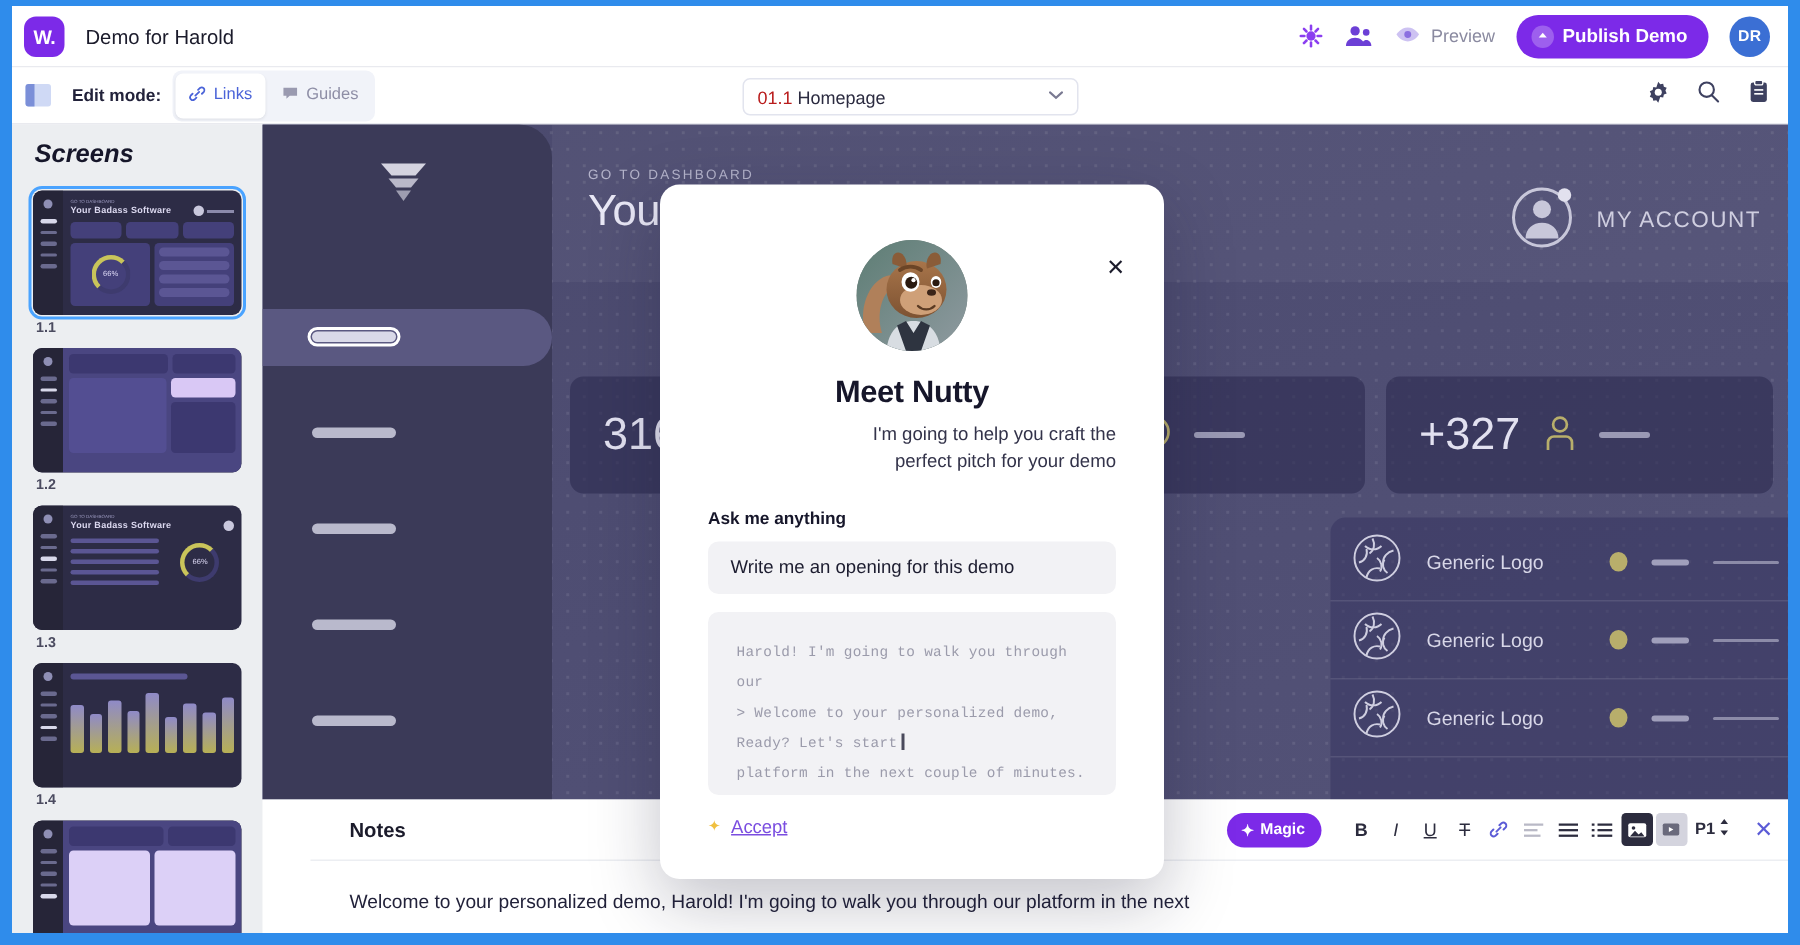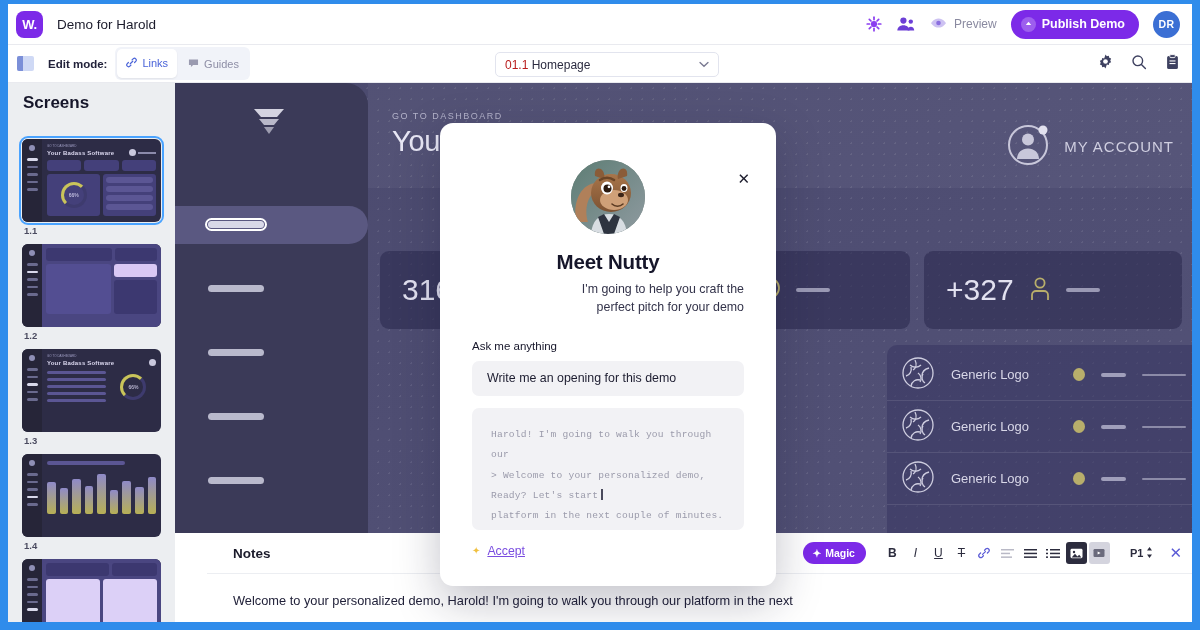--- a/index.html
+++ b/index.html
@@ -124,21 +124,22 @@
   
   .screens-panel {
     position: absolute; left: 0; top: 0;
     width: 167px; height: 539px;
     background: #eceef1;
     padding: 10px 0 0 0;
     overflow: hidden;
   }
   .screens-title {
     font-size: 17px; font-weight: 700; color: #16162a;
-    margin: 0 0 26px 15px;
+    margin: 0 0 14px 15px;
+    font-style: italic;
   }
   .thumb-wrap { margin: 0 0 8px 14px; }
   .thumb {
     width: 139px; height: 83px; border-radius: 6px;
     background: #2d2c46; overflow: hidden; position: relative;
     display: flex; cursor: pointer;
   }
   .thumb.selected { outline: 2px solid #4aa3ff; outline-offset: 1px; }
   .thumb-label { font-size: 9.5px; color: #4b4b60; margin: 3px 0 0 2px; font-weight:600;}
   .t-nav { width: 20px; background: #262538; padding: 6px 0 0 0; }
@@ -244,21 +245,21 @@
     font-size: 10.5px; font-weight: 600; padding: 5px 11px 5px 9px;
     cursor: pointer; margin-right: 14px; white-space:nowrap;
   }
   .tool {
     width: 21px; height: 22px; display:flex; align-items:center; justify-content:center;
     color: #2c2c3e; font-size: 12px; cursor: pointer; border-radius: 3px;
   }
   .tool.muted { color: #b9b9c6; }
   .tool.boxed { background:#2c2c3e; color:#fff; }
   .tool.boxed2 { background:#d4d4de; color:#6a6a7c; }
-  .p1 { display:flex; align-items:center; gap:3px; font-size:11px; font-weight:600; color:#2c2c3e; margin-left:18px; cursor:pointer;}
+  .p1 { display:flex; align-items:center; gap:3px; font-size:11px; font-weight:600; color:#2c2c3e; margin-left:3px; cursor:pointer;}
   .close-x { color:#5b5bd6; font-size:15px; margin-left: 14px; cursor:pointer;}
   .notes-body { padding: 18px 26px 0 26px; }
   .notes-body p { font-size: 12.8px; color: #22223a; line-height: 1.45; }
 
   
   .modal-layer { position:absolute; inset:0; }
   .modal {
     position: absolute; left: 432px; top: 119px;
     width: 336px; height: 463px;
     background: #fff; border-radius: 13px;
@@ -275,21 +276,21 @@
     background: #6e7d78;
   }
   .modal-h {
     text-align: center; font-size: 20.5px; font-weight: 700;
     color: #16162a; margin-top: 16px; letter-spacing:-.2px;
   }
   .modal-sub {
     text-align: right; font-size: 12.4px; color: #33334a;
     line-height: 1.45; margin-top: 7px;
   }
-  .ask-label { font-size: 11.5px; font-weight: 400; color: #16162a; margin-top: 23px; }
+  .ask-label { font-size: 11.5px; font-weight: 700; color: #16162a; margin-top: 23px; }
   .ask-input {
     margin-top: 9px; height: 35px; border-radius: 7px;
     background: #f2f2f5; display: flex; align-items: center;
     padding: 0 15px; font-size: 12.4px; color: #1d1d30; font-weight:500;
     cursor: text;
   }
   .response {
     margin-top: 12px; height: 122px; border-radius: 7px;
     background: #f2f2f5; padding: 17px 19px;
     font-family: "Liberation Mono", "DejaVu Sans Mono", monospace;

